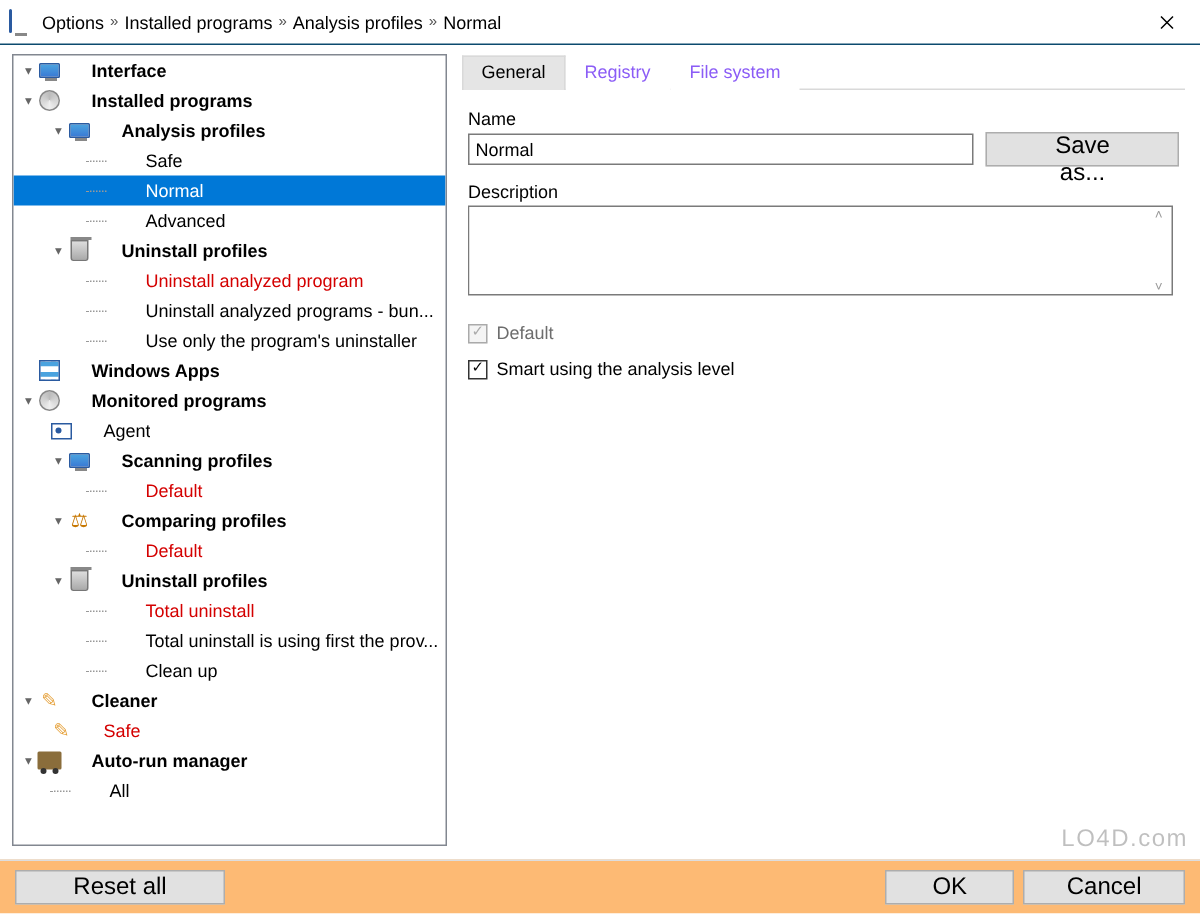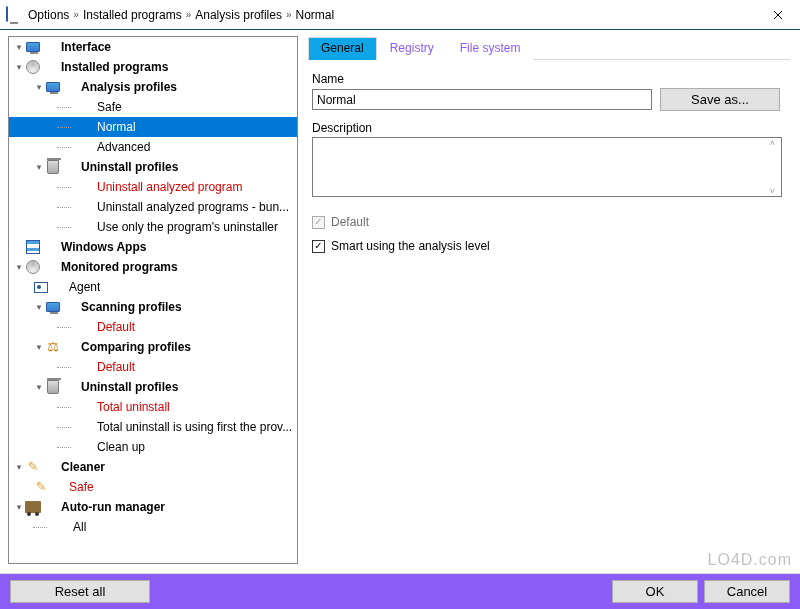--- a/index.html
+++ b/index.html
@@ -101,41 +101,41 @@
   border: 1px solid transparent;
   border-bottom: none;
   font-size: 12px;
   cursor: default;
   position: relative;
   top: 1px;
   background: #fff;
 }
 .tab.active {
   border-color: #d9d9d9;
-  background: #0ea5e9;
+  background: #e5e5e5;
   z-index: 1;
 }
 .tab:not(.active) { color: #8b5cf6; }
 .form { padding: 12px 4px; }
 .row { display: flex; align-items: center; margin-bottom: 4px; gap: 8px; }
 .txt {
   border: 1px solid #7a7a7a;
   height: 21px;
   padding: 1px 4px;
   font-family: inherit;
   font-size: 12px;
 }
 .btn {
   border: 1px solid #adadad;
   background: #e1e1e1;
   height: 23px;
   min-width: 100px;
   font-family: inherit;
-  font-size: 13px;
-  padding: 0 16px;
+  font-size: 16px;
+  padding: 0 28px;
 }
 .desc-box {
   width: 470px;
   height: 60px;
   border: 1px solid #7a7a7a;
   background: #fff;
   margin-bottom: 18px;
   position: relative;
   display: flex;
 }
@@ -167,21 +167,21 @@
   line-height: 1;
 }
 .chk.disabled { border-color: #aaa; color: #aaa; background: #f4f4f4; }
 .chk.disabled + span { color: #6d6d6d; }
 .bottombar {
   position: absolute;
   bottom: 0;
   left: 0;
   right: 0;
   height: 36px;
-  background: #8b5cf6;
+  background: #fdba74;
   border-top: 1px solid #ddd;
   display: flex;
   align-items: center;
   padding: 0 10px;
 }
 .bottombar .btn { min-width: 86px; }
 .bottombar .spacer { flex: 1; }
 .watermark {
   position: absolute;
   right: 8px;

